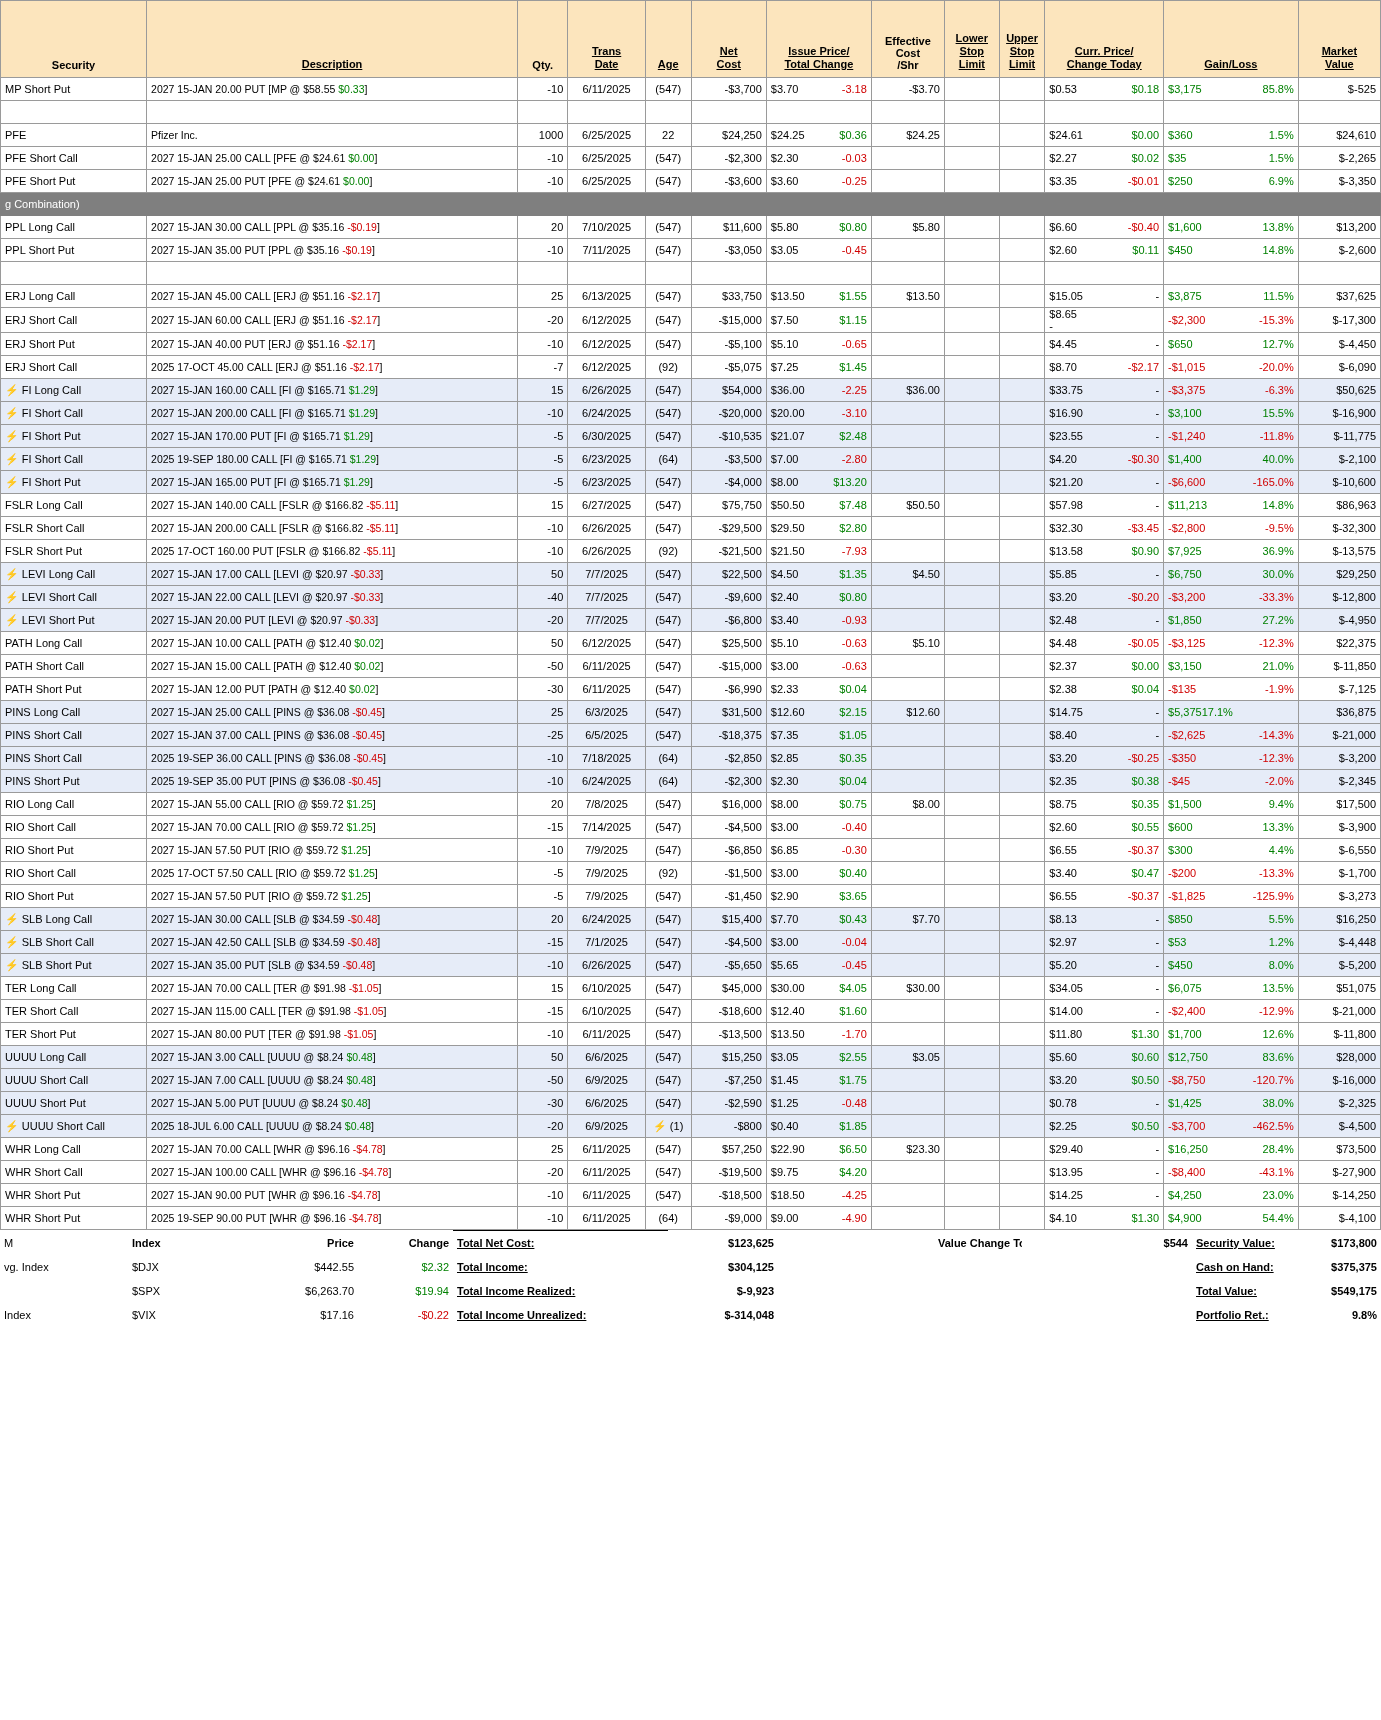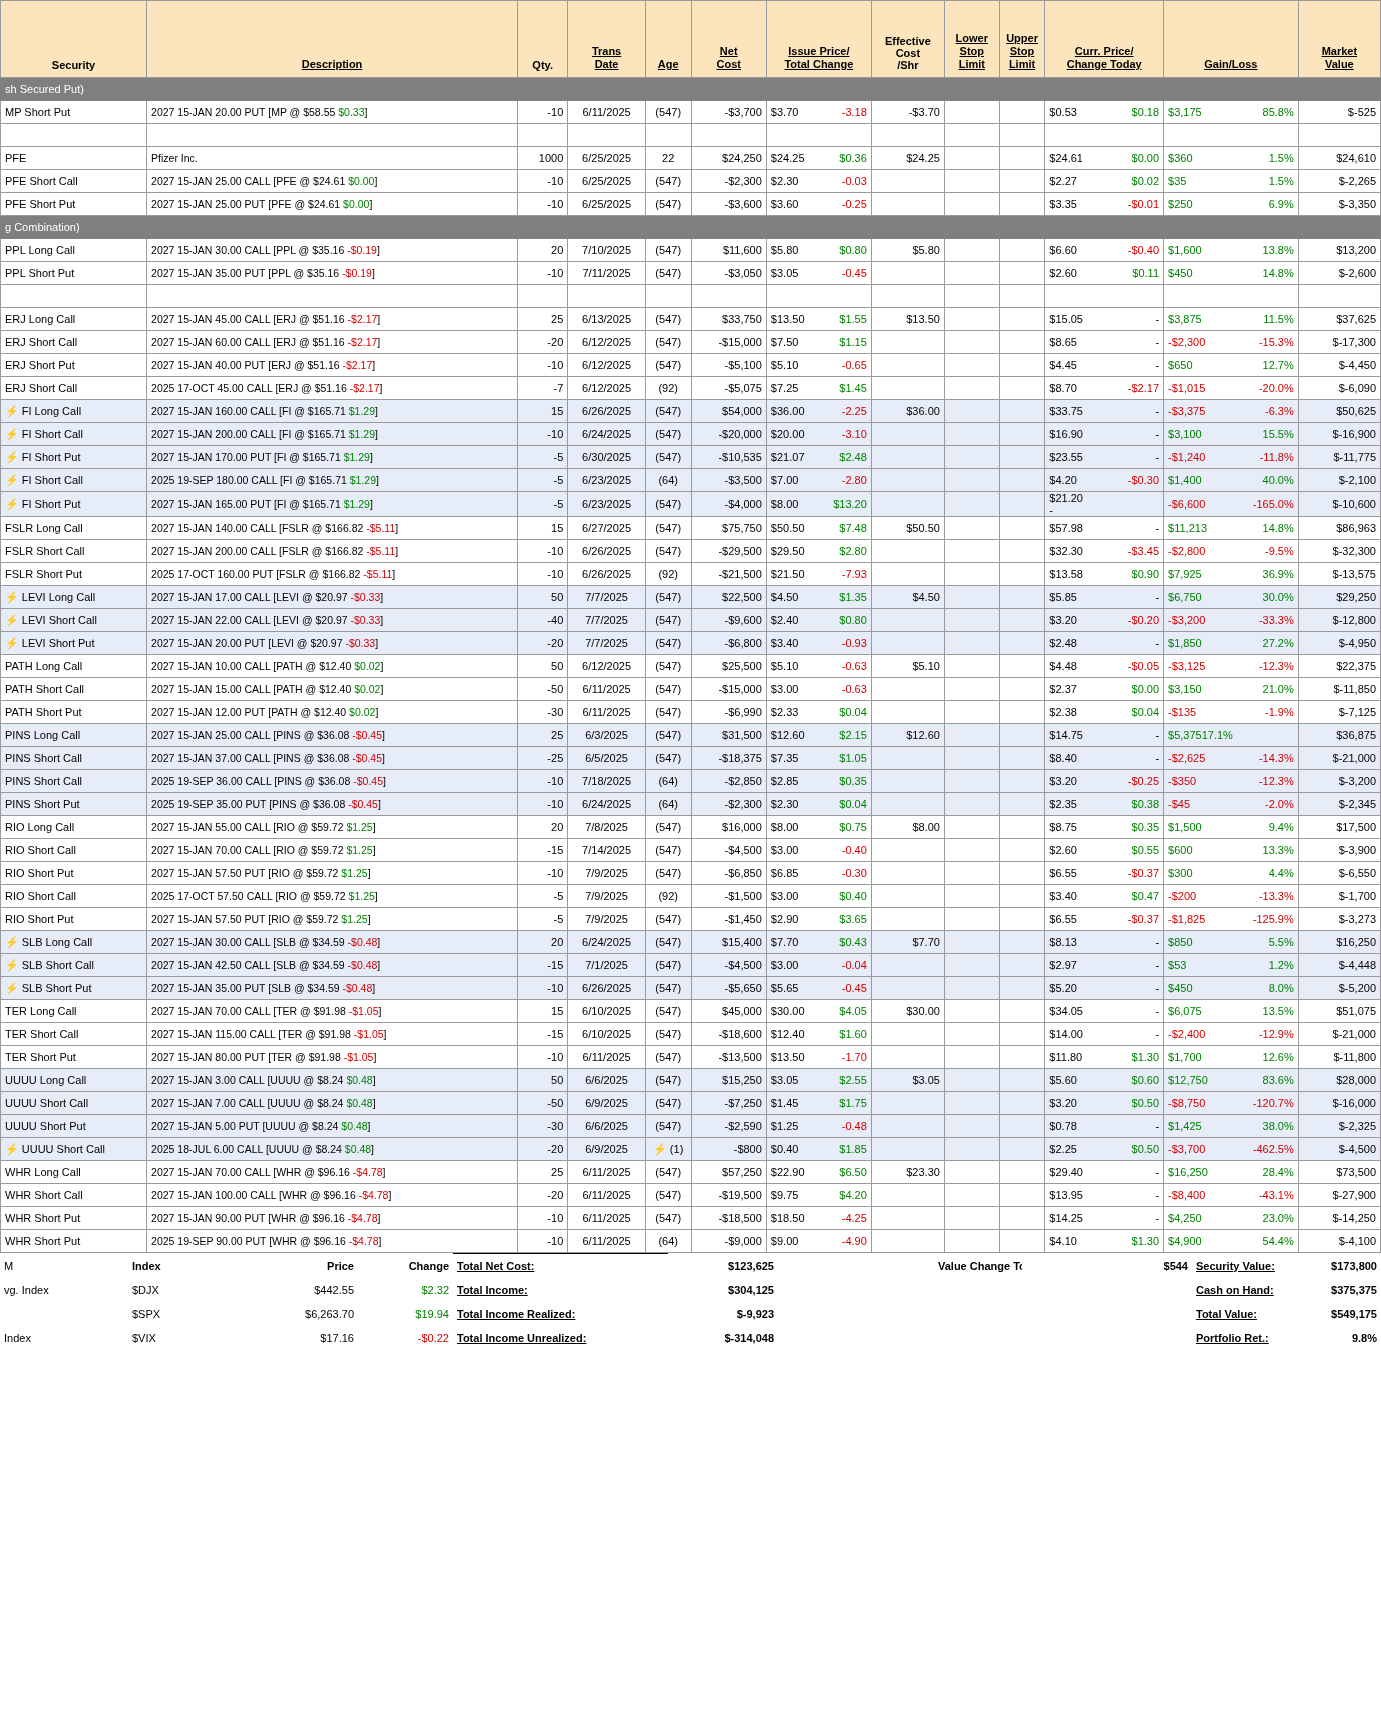--- a/index.html
+++ b/index.html
@@ -109,23 +109,20 @@
           <th>
             <span class="u">Gain/Loss</span>
           </th>
           <th>
             <span class="u">Market</span>
             <span class="u">Value</span>
           </th>
         </tr>
     </thead>
     <tbody id="tbody">
-        <tr class="sep">
-          <td colspan="13">sh Secured Put)</td>
-        </tr>
         <tr class="white-row">
           <td class="l secname">MP Short Put</td>
           <td class="l desc">2027 15-JAN 20.00 PUT [MP @ $58.55 <span class="green">$0.33</span>]</td>
           <td class="r">-10</td>
           <td class="c">6/11/2025</td>
           <td class="c">(547)</td>
           <td class="r">-$3,700</td>
           <td style="padding: 0px;">
             <div style="display: flex; justify-content: space-between; padding: 0px 4px; gap: 20px;">
               <span>$3.70</span>
@@ -372,21 +369,21 @@
           <td style="padding: 0px;">
             <div style="display: flex; justify-content: space-between; padding: 0px 4px;">
               <span>$7.50</span>
               <span class="green">$1.15</span>
             </div>
           </td>
           <td class="r"></td>
           <td class="r"></td>
           <td class="r"></td>
           <td style="padding: 0px;">
-            <div style="display: flex; justify-content: space-between; padding: 0px 4px;">
+            <div style="display: flex; justify-content: space-between; padding: 0px 4px; flex-direction: column;">
               <span>$8.65</span>
               <span class="">-</span>
             </div>
           </td>
           <td style="padding: 0px;">
             <div style="display: flex; justify-content: space-between; padding: 0px 4px;">
               <span class="red">-$2,300</span>
               <span class="red">-15.3%</span>
             </div>
           </td>
@@ -582,21 +579,21 @@
           <td style="padding: 0px;">
             <div style="display: flex; justify-content: space-between; padding: 0px 4px;">
               <span>$8.00</span>
               <span class="green">$13.20</span>
             </div>
           </td>
           <td class="r"></td>
           <td class="r"></td>
           <td class="r"></td>
           <td style="padding: 0px;">
-            <div style="display: flex; justify-content: space-between; padding: 0px 4px; flex-direction: column;">
+            <div style="display: flex; justify-content: space-between; padding: 0px 4px;">
               <span>$21.20</span>
               <span class="">-</span>
             </div>
           </td>
           <td style="padding: 0px;">
             <div style="display: flex; justify-content: space-between; padding: 0px 4px;">
               <span class="red">-$6,600</span>
               <span class="red">-165.0%</span>
             </div>
           </td>

